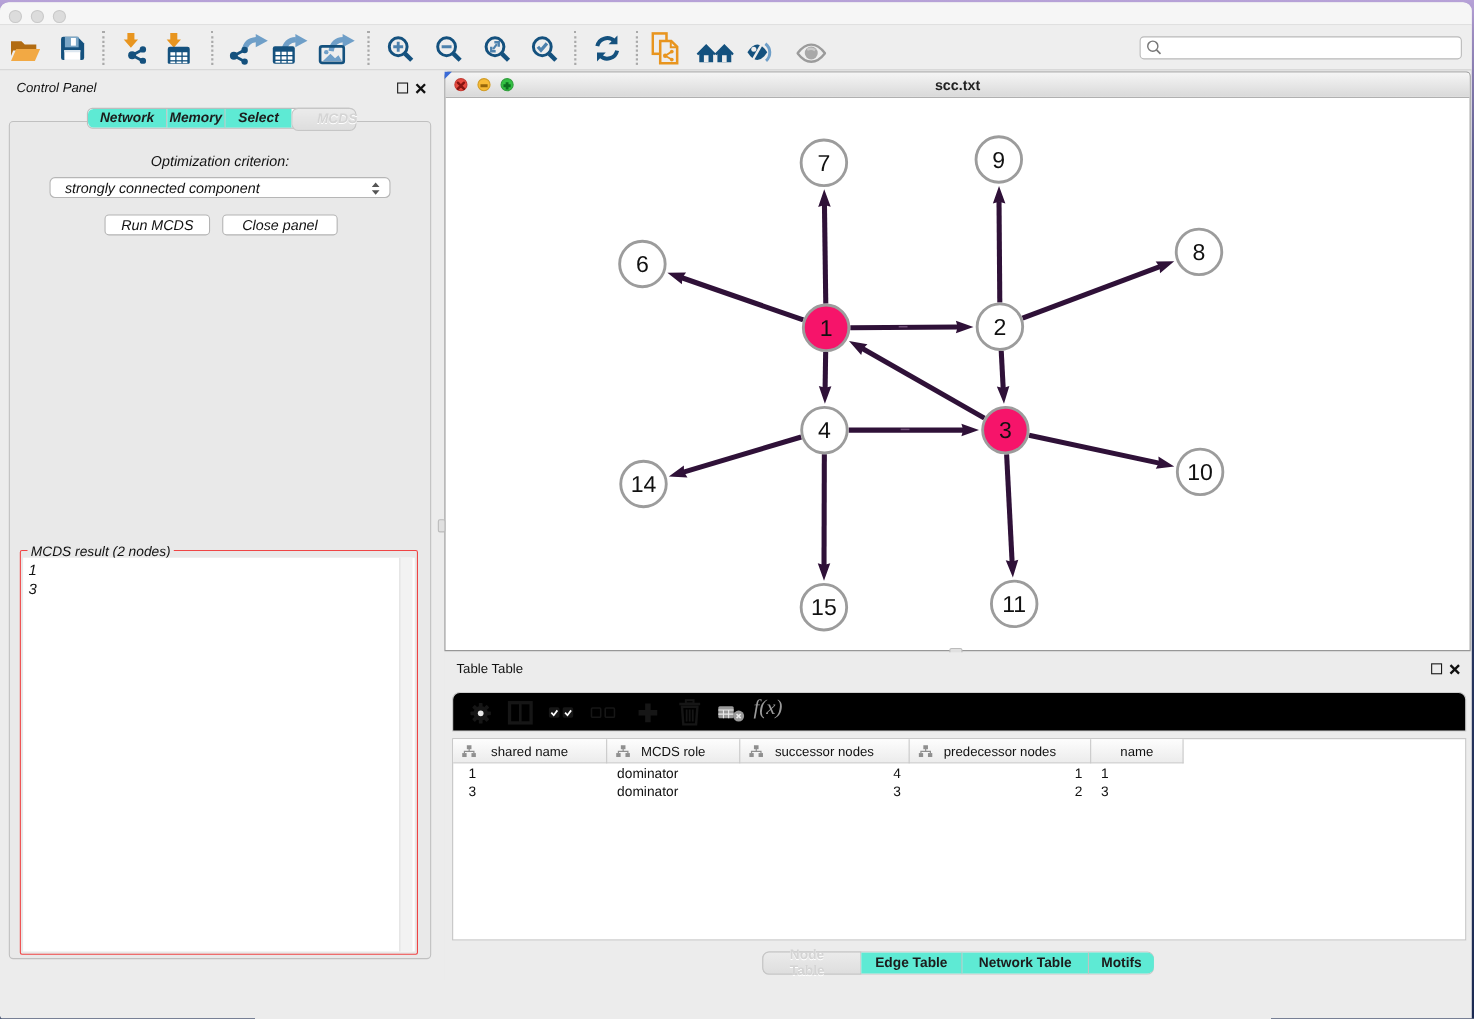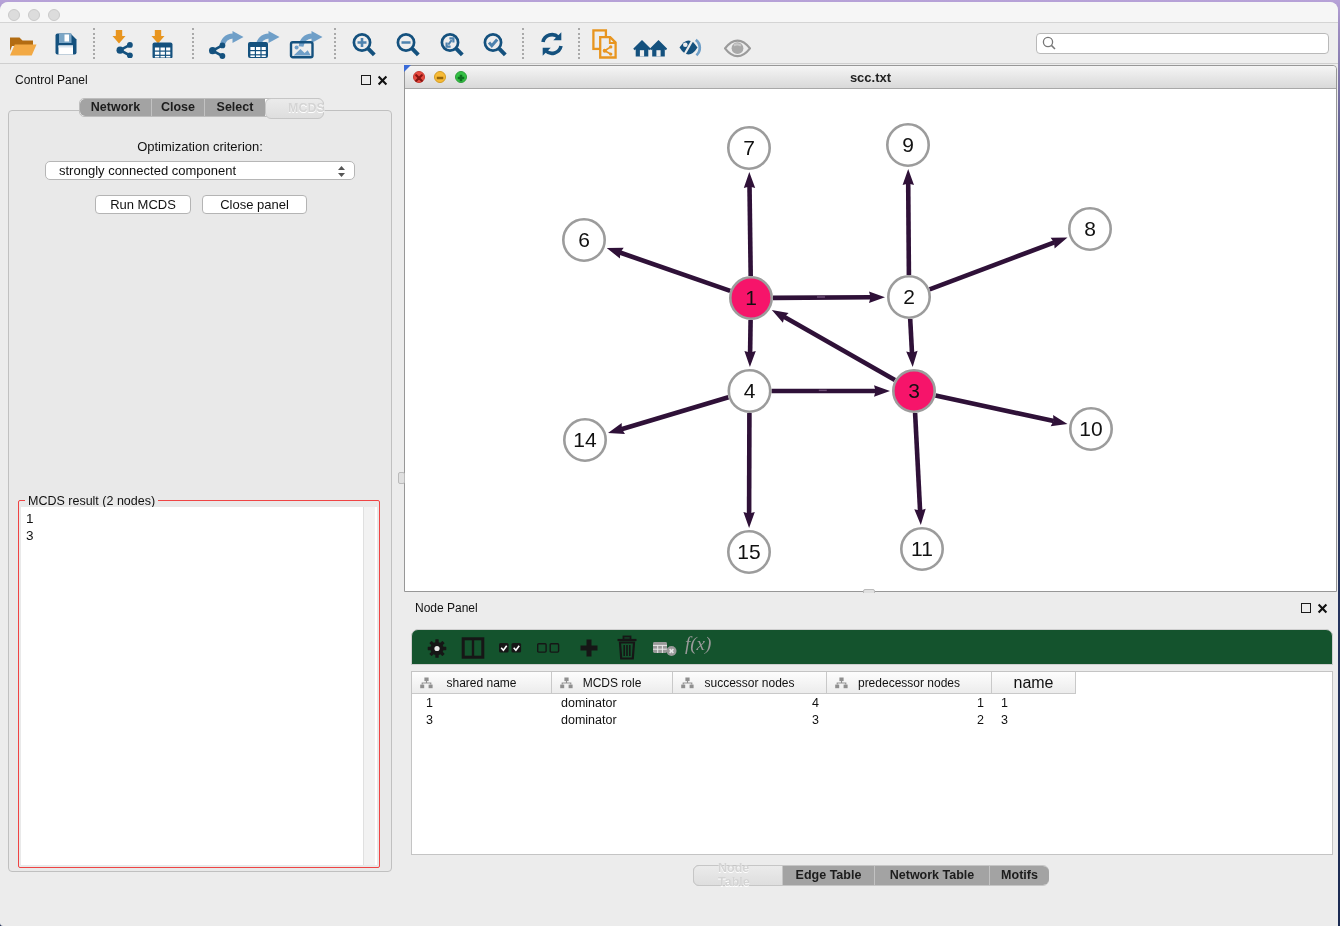--- a/index.html
+++ b/index.html
@@ -7,21 +7,21 @@
 .desktop{position:absolute;inset:0;background:linear-gradient(180deg,#b7a2d8 0,#9c8cc0 30px,#5c5c8e 140px,#3a4270 320px,#27355f 560px,#1b2a52 926px);}
 .win{position:absolute;left:0;top:2px;width:1337.5px;height:924px;background:#ececec;border-radius:8px 8px 0 3px;overflow:hidden;}
 .titlebar{position:absolute;left:0;top:0;width:100%;height:20.5px;background:#f6f6f6;border-radius:8px 8px 0 0;border-bottom:1px solid #d4d4d4;}
 .tl{position:absolute;top:7px;width:12px;height:12px;border-radius:50%;background:#dcdcdc;border:1px solid #c9c9c9;}
 .title{position:absolute;top:5px;width:100%;text-align:center;font-size:13.5px;color:#9d9d9d;}
 .toolbar{position:absolute;left:0;top:21px;width:100%;height:41px;background:#eeeeee;border-bottom:1px solid #cfcfcf;}
 .tbsep{position:absolute;top:5px;height:31px;width:0;border-left:2px dotted #a9a9a9;}
 .search{position:absolute;left:1036px;top:10px;width:293px;height:21px;background:#fff;border:1px solid #b9b9b9;border-radius:4px;display:flex;align-items:center;padding-left:5px;}
 .panel-hdr{font-size:12px;color:#111;}
 .sqbtn{position:absolute;width:9.5px;height:9.5px;border:1.4px solid #1a1a1a;}
-.ctab,.btab{position:absolute;top:0;height:100%;display:flex;align-items:center;justify-content:center;font-size:12.5px;font-weight:bold;color:#1c1c1c;background:#a3a3a3;border-right:1px solid #c2c2c2;}
+.ctab,.btab{position:absolute;top:0;height:100%;display:flex;align-items:center;justify-content:center;font-size:12.5px;font-weight:bold;color:#1c1c1c;background:#5eead4;border-right:1px solid #c2c2c2;}
 .seltab{background:linear-gradient(#ebebeb,#dedede);color:#d4d4d4;text-shadow:0 1px 0 #fff;border:1px solid #c6c6c6;border-radius:6px;padding-left:24px;}
 .btn{position:absolute;background:#fff;border:1px solid #b4b4b4;border-radius:4px;font-size:13px;color:#111;display:flex;align-items:center;justify-content:center;}
 .ifr-title{position:absolute;left:0;top:0;width:100%;height:22.5px;background:linear-gradient(#f5f5f5,#d9d9d9);border-bottom:1px solid #a8a8a8;border-radius:4px 4px 0 0;}
 .mtl{position:absolute;top:5px;width:12px;height:12px;border-radius:50%;}
 
 </style></head><body>
 <div class="desktop"></div>
 <div class="win">
 <div class="titlebar">
 <div class="tl" style="left:8px"></div>
@@ -187,29 +187,29 @@
 <div class="tbsep" style="left:334px"></div>
 <div class="tbsep" style="left:522px"></div>
 <div class="tbsep" style="left:578px"></div>
 <div class="search">
         <svg width="15" height="15" viewBox="0 0 15 15">
           <circle cx="6" cy="6" r="4.6" fill="none" stroke="#777" stroke-width="1.3"></circle>
           <line x1="9.4" y1="9.4" x2="13" y2="13" stroke="#777" stroke-width="1.5"></line>
         </svg>
       </div>
 </div>
-<div style="position:absolute;left:0;top:62px;width:404px;height:827px;background:#ececec;">
+<div style="position:absolute;left:0;top:62px;width:404px;height:827px;background:#ececec;font-style:italic;">
 <div class="panel-hdr" style="position:absolute;left:15px;top:9px;">Control Panel</div>
 <div class="sqbtn" style="left:361px;top:11px;"></div>
 <div style="position:absolute;left:377px;top:11px;line-height:0;"><svg width="11" height="11" viewBox="0 0 11 11">
           <path d="M1.6,1.6 L9.4,9.4 M9.4,1.6 L1.6,9.4" stroke="#111" stroke-width="2.1"></path>
         </svg></div>
 <div style="position:absolute;left:79px;top:33.5px;width:243px;height:19.5px;border:1px solid #bdbdbd;border-radius:5px;background:#fff;z-index:3;">
 <div class="ctab" style="left:0;width:72px;border-radius:5px 0 0 5px;">Network</div>
-<div class="ctab" style="left:72px;width:53px;">Close</div>
+<div class="ctab" style="left:72px;width:53px;">Memory</div>
 <div class="ctab" style="left:125px;width:60px;border-right:none;">Select</div>
 <div class="ctab seltab" style="left:185px;top:-1px;width:59px;height:21.5px;">MCDS</div>
 </div>
 <div style="position:absolute;left:8px;top:46px;width:384px;height:762px;border:1px solid #c0c0c0;border-radius:4px;background:#e9e9e9;">
 <div style="position:absolute;left:0;top:28px;width:100%;text-align:center;font-size:13px;color:#111;">Optimization criterion:</div>
 <div style="position:absolute;left:36px;top:50px;width:310px;height:19px;background:#fff;border:1px solid #b6b6b6;border-radius:5px;font-size:13px;color:#111;display:flex;align-items:center;padding-left:13px;">strongly connected component<svg style="position:absolute;right:8px;top:3px" width="9" height="13" viewBox="0 0 9 13">
             <path d="M1,5 l3.5,-4 3.5,4 z M1,8 l3.5,4 3.5,-4 z" fill="#555"></path>
           </svg></div>
 <div class="btn" style="left:86px;top:83.5px;width:96px;height:19px;">Run MCDS</div>
 <div class="btn" style="left:193px;top:83.5px;width:105px;height:19px;">Close panel</div>
@@ -292,26 +292,26 @@
           <text x="517.0" y="467.3" text-anchor="middle" font-size="21" fill="#111">11</text>
           <circle cx="180.0" cy="351.0" r="20.7" fill="#ffffff" stroke="#9c9c9c" stroke-width="2.6"></circle>
           <text x="180.0" y="358.3" text-anchor="middle" font-size="21" fill="#111">14</text>
           <circle cx="344.0" cy="463.0" r="20.7" fill="#ffffff" stroke="#9c9c9c" stroke-width="2.6"></circle>
           <text x="344.0" y="470.3" text-anchor="middle" font-size="21" fill="#111">15</text>
         </svg></div>
 </div>
 <div style="position:absolute;left:398px;top:470px;width:7px;height:12px;background:#e0e0e0;border:1px solid #bbb;border-radius:2px;"></div>
 <div style="position:absolute;left:863px;top:587px;width:12px;height:7px;background:#e0e0e0;border:1px solid #bbb;border-radius:2px;"></div>
 <div style="position:absolute;left:404px;top:591px;width:933px;height:298px;background:#ececec;">
-<div class="panel-hdr" style="position:absolute;left:11px;top:8px;">Node Panel</div>
+<div class="panel-hdr" style="position:absolute;left:11px;top:8px;">Table Table</div>
 <div class="sqbtn" style="left:897px;top:10px;"></div>
 <div style="position:absolute;left:913px;top:10px;line-height:0;"><svg width="11" height="11" viewBox="0 0 11 11">
           <path d="M1.6,1.6 L9.4,9.4 M9.4,1.6 L1.6,9.4" stroke="#111" stroke-width="2.1"></path>
         </svg></div>
-<div style="position:absolute;left:7px;top:36px;width:922px;height:36px;background:#14532d;border:1px solid #cecece;border-radius:7px 7px 0 0;">
+<div style="position:absolute;left:7px;top:36px;width:922px;height:36px;background:#000000;border:1px solid #cecece;border-radius:7px 7px 0 0;">
 <div style="position:absolute;left:11px;top:0;height:35px;width:28px;display:flex;align-items:center;justify-content:center;">
           <svg width="24" height="24" viewBox="0 0 24 24">
             <g transform="translate(12,12.5)">
               <rect x="-1.7" y="-9.3" width="3.4" height="5" rx="0.6" fill="#161616" transform="rotate(0)"></rect>
               <rect x="-1.7" y="-9.3" width="3.4" height="5" rx="0.6" fill="#161616" transform="rotate(45)"></rect>
               <rect x="-1.7" y="-9.3" width="3.4" height="5" rx="0.6" fill="#161616" transform="rotate(90)"></rect>
               <rect x="-1.7" y="-9.3" width="3.4" height="5" rx="0.6" fill="#161616" transform="rotate(135)"></rect>
               <rect x="-1.7" y="-9.3" width="3.4" height="5" rx="0.6" fill="#161616" transform="rotate(180)"></rect>
               <rect x="-1.7" y="-9.3" width="3.4" height="5" rx="0.6" fill="#161616" transform="rotate(225)"></rect>
               <rect x="-1.7" y="-9.3" width="3.4" height="5" rx="0.6" fill="#161616" transform="rotate(270)"></rect>
@@ -404,21 +404,21 @@
                 </g>
               </svg></span>successor nodes</div>
 <div style="position:absolute;left:415px;top:0;width:165px;height:22px;border-right:1px solid #c9c9c9;display:flex;align-items:center;justify-content:center;font-size:12px;color:#111;"><span style="position:absolute;left:8px;top:5px;"><svg width="13" height="12" viewBox="0 0 13 12">
                 <g fill="#8f8f8f">
                   <rect x="4.4" y="0.5" width="4.2" height="3.6"></rect>
                   <rect x="0.2" y="7.6" width="4" height="3.6"></rect>
                   <rect x="8.6" y="7.6" width="4" height="3.6"></rect>
                   <path d="M6.5,4 v2 M2.2,7.6 v-1.6 h8.6 v1.6" fill="none" stroke="#8f8f8f" stroke-width="1.1"></path>
                 </g>
               </svg></span>predecessor nodes</div>
-<div style="position:absolute;left:580px;top:0;width:84px;height:22px;border-right:1px solid #c9c9c9;display:flex;align-items:center;justify-content:center;font-size:16px;color:#111;">name</div>
+<div style="position:absolute;left:580px;top:0;width:84px;height:22px;border-right:1px solid #c9c9c9;display:flex;align-items:center;justify-content:center;font-size:12px;color:#111;">name</div>
 </div>
 <div style="position:absolute;left:0;top:22.0px;width:664px;height:16.5px;font-size:12.5px;color:#111;">
 <span style="position:absolute;left:14px;top:2px;">1</span>
 <span style="position:absolute;left:149px;top:2px;">dominator</span>
 <span style="position:absolute;left:261px;width:146px;top:2px;text-align:right;display:inline-block;">4</span>
 <span style="position:absolute;left:415px;width:157px;top:2px;text-align:right;display:inline-block;">1</span>
 <span style="position:absolute;left:589px;top:2px;">1</span>
 </div>
 <div style="position:absolute;left:0;top:38.5px;width:664px;height:16.5px;font-size:12.5px;color:#111;">
 <span style="position:absolute;left:14px;top:2px;">3</span>

